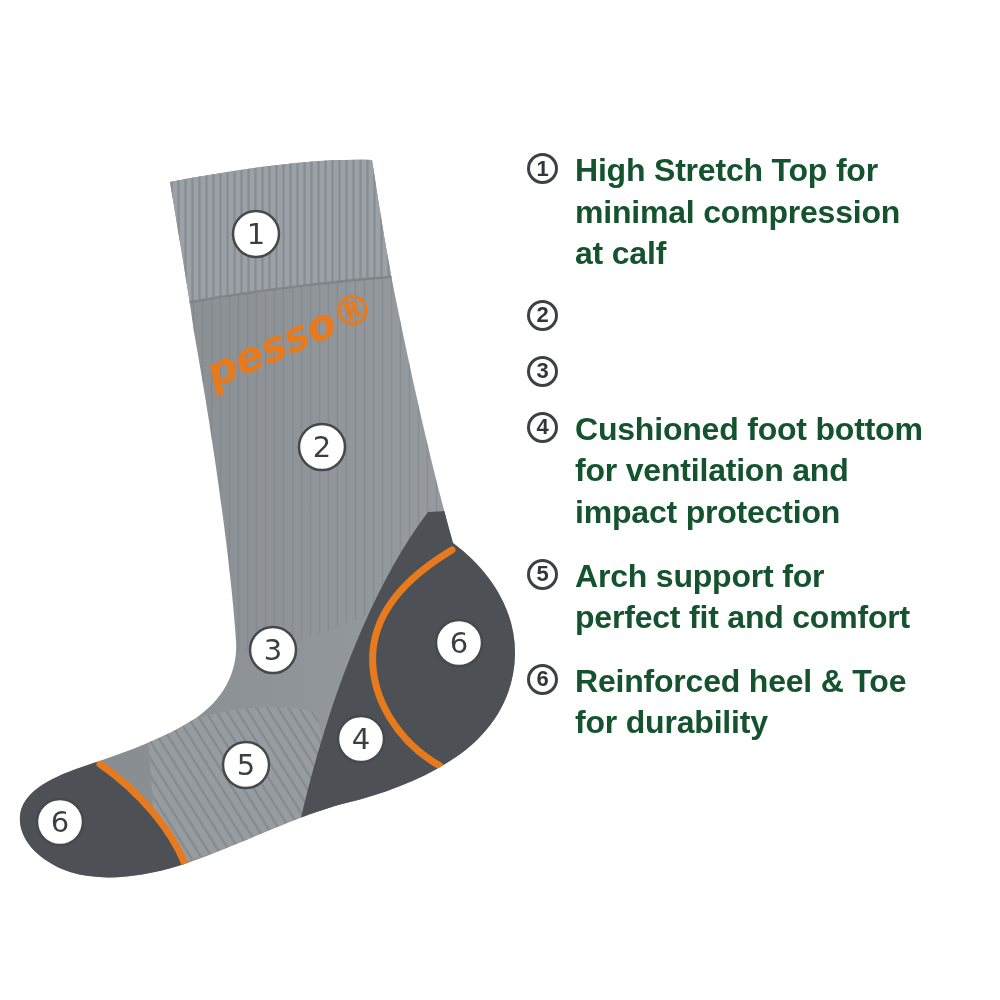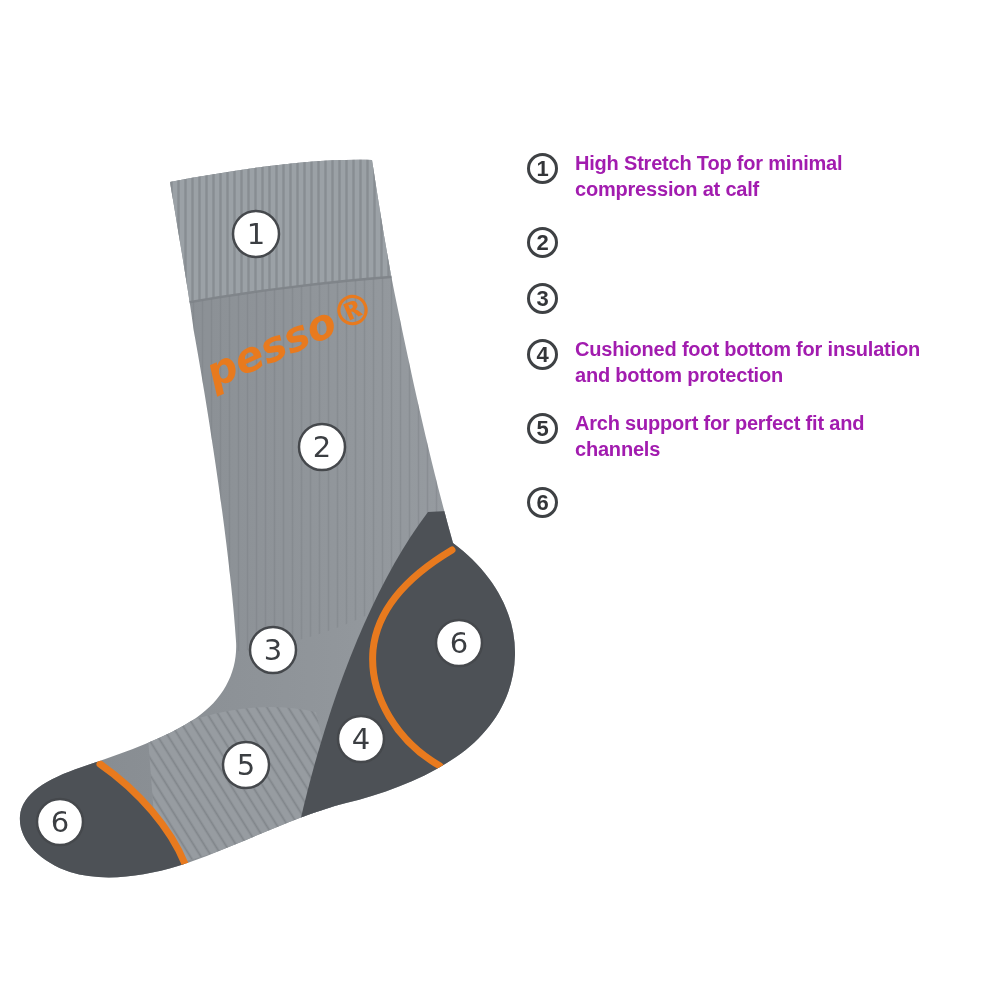--- a/index.html
+++ b/index.html
@@ -19,22 +19,22 @@
   .legend-item{display:flex;align-items:flex-start;gap:17px;}
   .legend-num{
     flex:0 0 auto;
     width:31px;height:31px;margin-top:3px;
     border:3px solid #3e4144;border-radius:50%;
     display:flex;align-items:center;justify-content:center;
     font-size:22px;font-weight:600;color:#333538;
     box-sizing:border-box;
   }
   .legend-text{
-    font-size:20px;line-height:1.3;
-    font-weight:600;color:#a21caf;
+    font-size:32px;line-height:1.3;
+    font-weight:600;color:#14532d;
     max-width:360px;
     letter-spacing:-0.2px;
   }
 </style>
 </head>
 <body>
 
 <div class="page">
 
   <svg class="sock-svg" width="520" height="1000" viewBox="0 0 520 1000" aria-hidden="true">
@@ -138,26 +138,27 @@
     <div class="legend-item">
       <div class="legend-num">2</div>
     </div>
 
     <div class="legend-item">
       <div class="legend-num">3</div>
     </div>
 
     <div class="legend-item">
       <div class="legend-num">4</div>
-      <div class="legend-text">Cushioned foot bottom for insulation and bottom protection</div>
+      <div class="legend-text">Cushioned foot bottom for ventilation and impact protection</div>
     </div>
 
     <div class="legend-item">
       <div class="legend-num">5</div>
-      <div class="legend-text">Arch support for perfect fit and channels</div>
+      <div class="legend-text">Arch support for perfect fit and comfort</div>
     </div>
 
     <div class="legend-item">
       <div class="legend-num">6</div>
+      <div class="legend-text">Reinforced heel &amp; Toe for durability</div>
     </div>
 
   </div>
 </div>
 
 </body></html>

